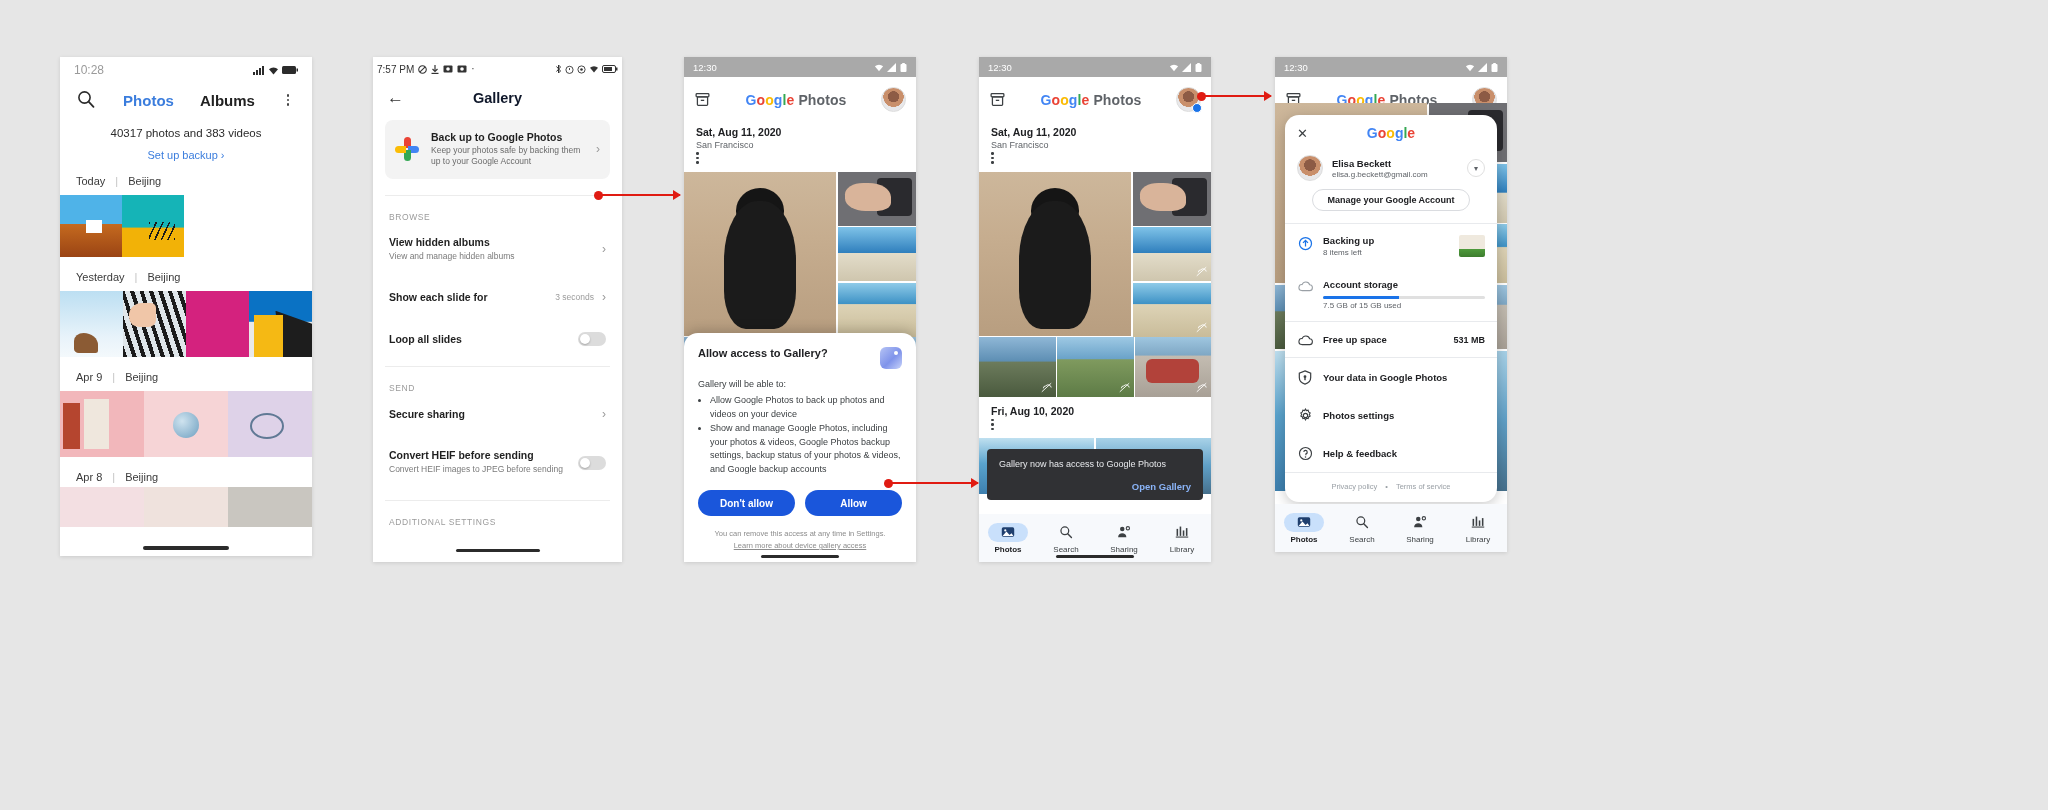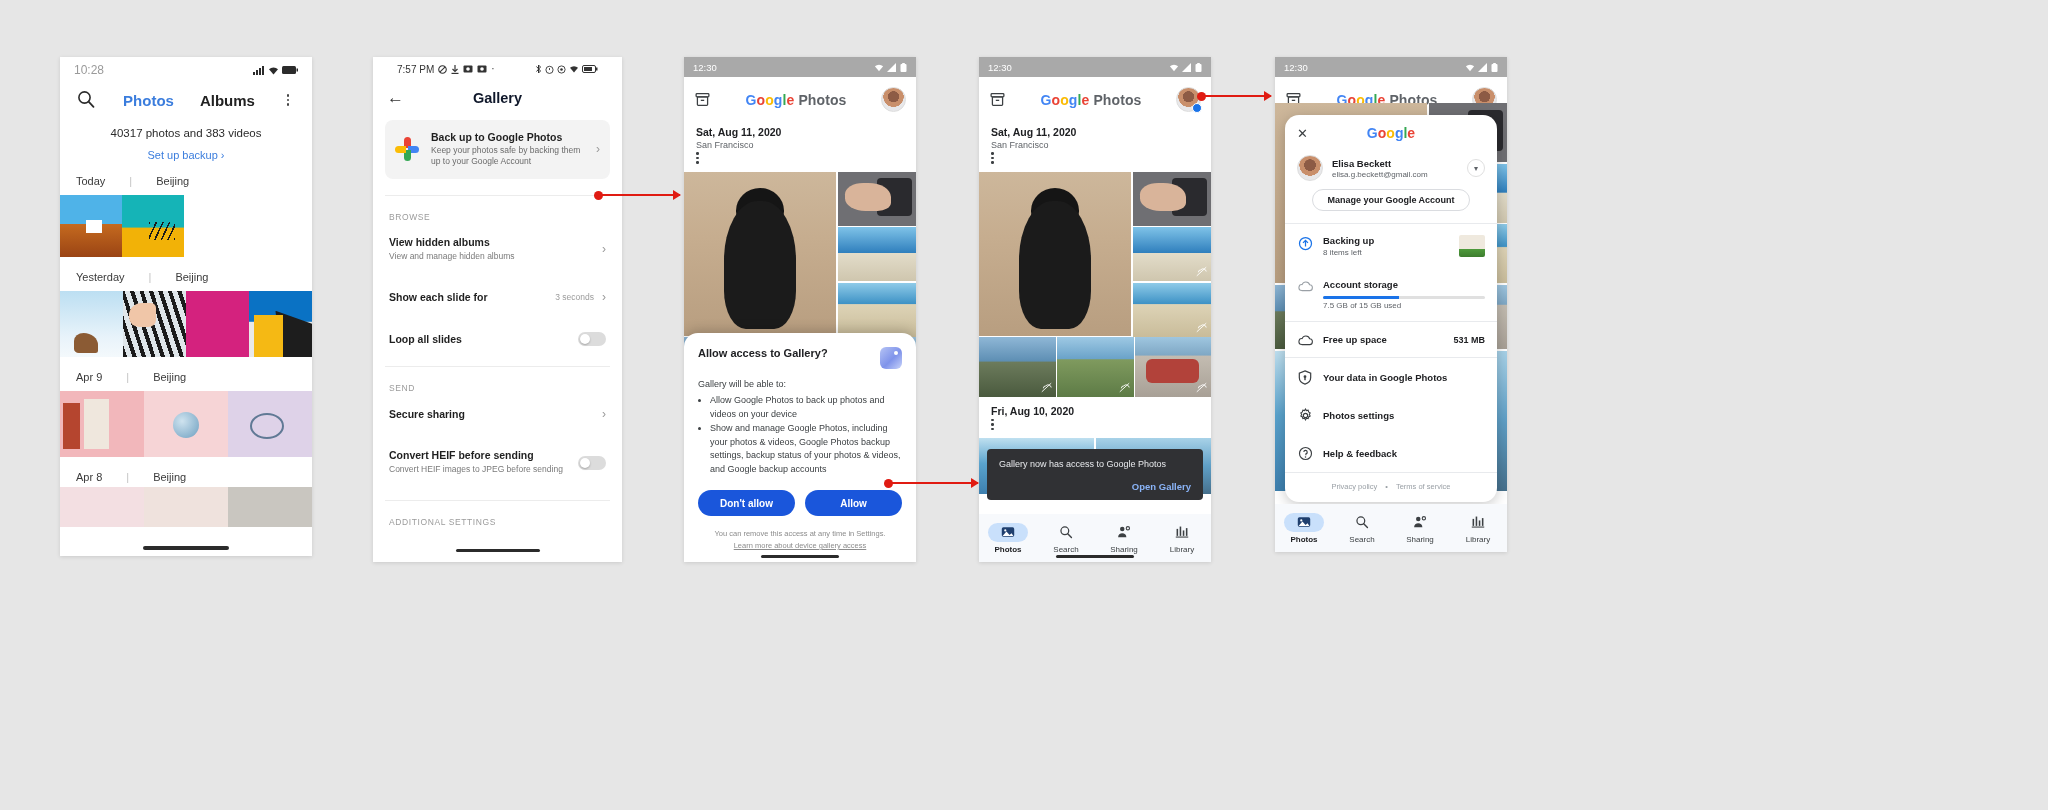--- a/index.html
+++ b/index.html
@@ -13,42 +13,42 @@
 
   
   .phone {
     position: absolute;
     background: #fff;
     overflow: hidden;
     box-shadow: 0 1px 4px rgba(0,0,0,.12);
   }
   .statusbar {
     display: flex; align-items: center; justify-content: space-between;
-    padding: 0 24px; height: 22px; font-size: 11px; color: #3c3c3c;
+    padding: 0 4px; height: 22px; font-size: 11px; color: #3c3c3c;
   }
   .statusbar .sb-right { display: flex; gap: 3px; align-items: center; }
   .sb-ico { font-size: 10px; line-height: 1; }
 
   
   #p1 { left: 60px; top: 57px; width: 252px; height: 499px; }
   #p1 .statusbar { height: 26px; padding: 0 14px; font-size: 12px; color:#9a9a9a;}
   #p1 .p1-tabs {
     display: flex; align-items: center; padding: 6px 16px 10px 16px; gap: 0;
   }
   #p1 .p1-search { width: 22px; height: 22px; position: relative; }
   #p1 .p1-tabwrap { flex: 1; display: flex; justify-content: center; gap: 26px; }
   #p1 .p1-tab { font-size: 15px; font-weight: 600; color: #222; }
   #p1 .p1-tab.active { color: #3b7ddd; }
   #p1 .p1-kebab { width: 16px; display:flex; flex-direction: column; align-items:center; gap:2px;}
   #p1 .dot3 { width: 2.5px; height: 2.5px; border-radius: 50%; background: #444; }
   #p1 .p1-count { text-align: center; font-size: 11.5px; color: #2b2b2b; margin-top: 6px;}
   #p1 .p1-setup { text-align: center; font-size: 11px; color: #3b7ddd; margin-top: 10px; font-weight:400;}
   #p1 .p1-sectionhdr {
     font-size: 11px; color: #3a3a3a; padding: 14px 16px 8px 16px;
-    display: flex; align-items: center; gap: 24px;
+    display: flex; align-items: center; gap: 10px;
   }
   #p1 .p1-sectionhdr .sep { color: #c4c4c4; }
   #p1 .grid-row { display: flex; height: 62px; }
   #p1 .grid-row.tall { height: 66px; }
   #p1 .cell { flex: 1; }
 
   .img-dune  { background: linear-gradient(180deg,#4fb3e8 0%,#4fb3e8 46%,#c56a1f 47%,#9a4414 100%); position:relative;}
   .img-dune:after{content:"";position:absolute;left:42%;top:40%;width:16px;height:13px;background:#fff;}
   .img-teal  { background: linear-gradient(180deg,#15b4b7 0%,#15b4b7 52%,#f2b207 53%,#f2b207 100%); position:relative;}
   .img-teal:after{content:"";position:absolute;right:14%;top:44%;width:26px;height:18px;

